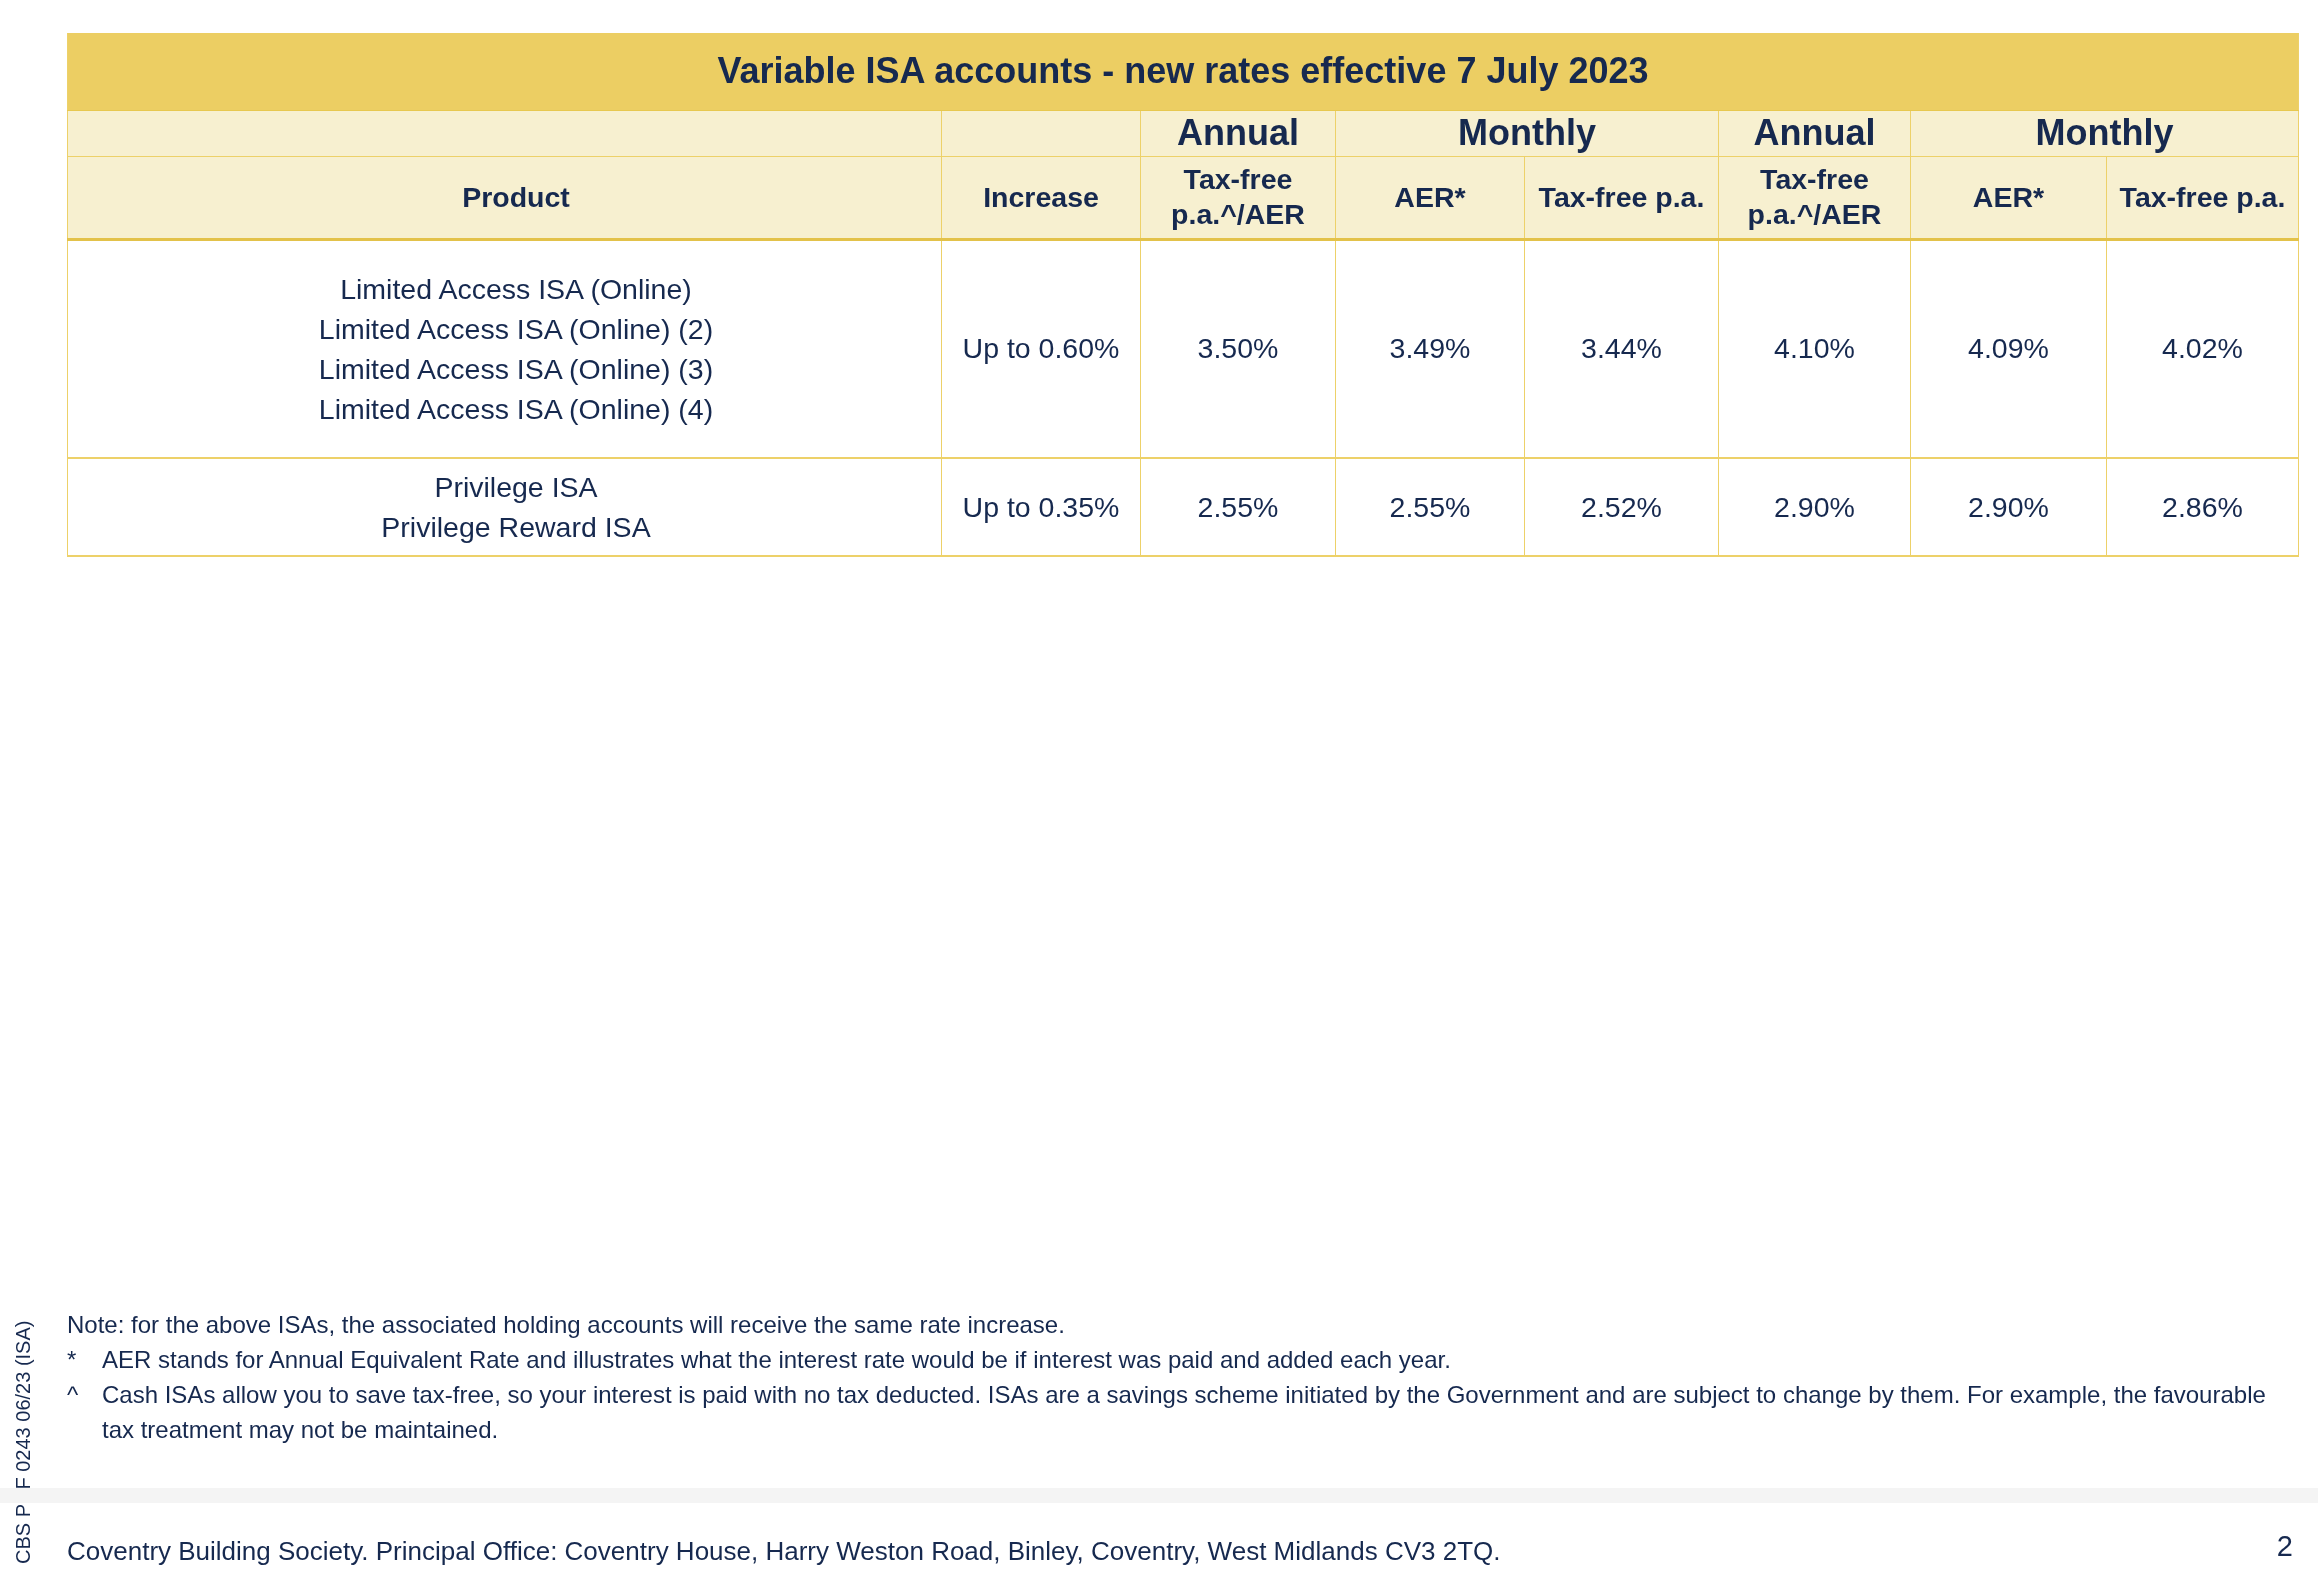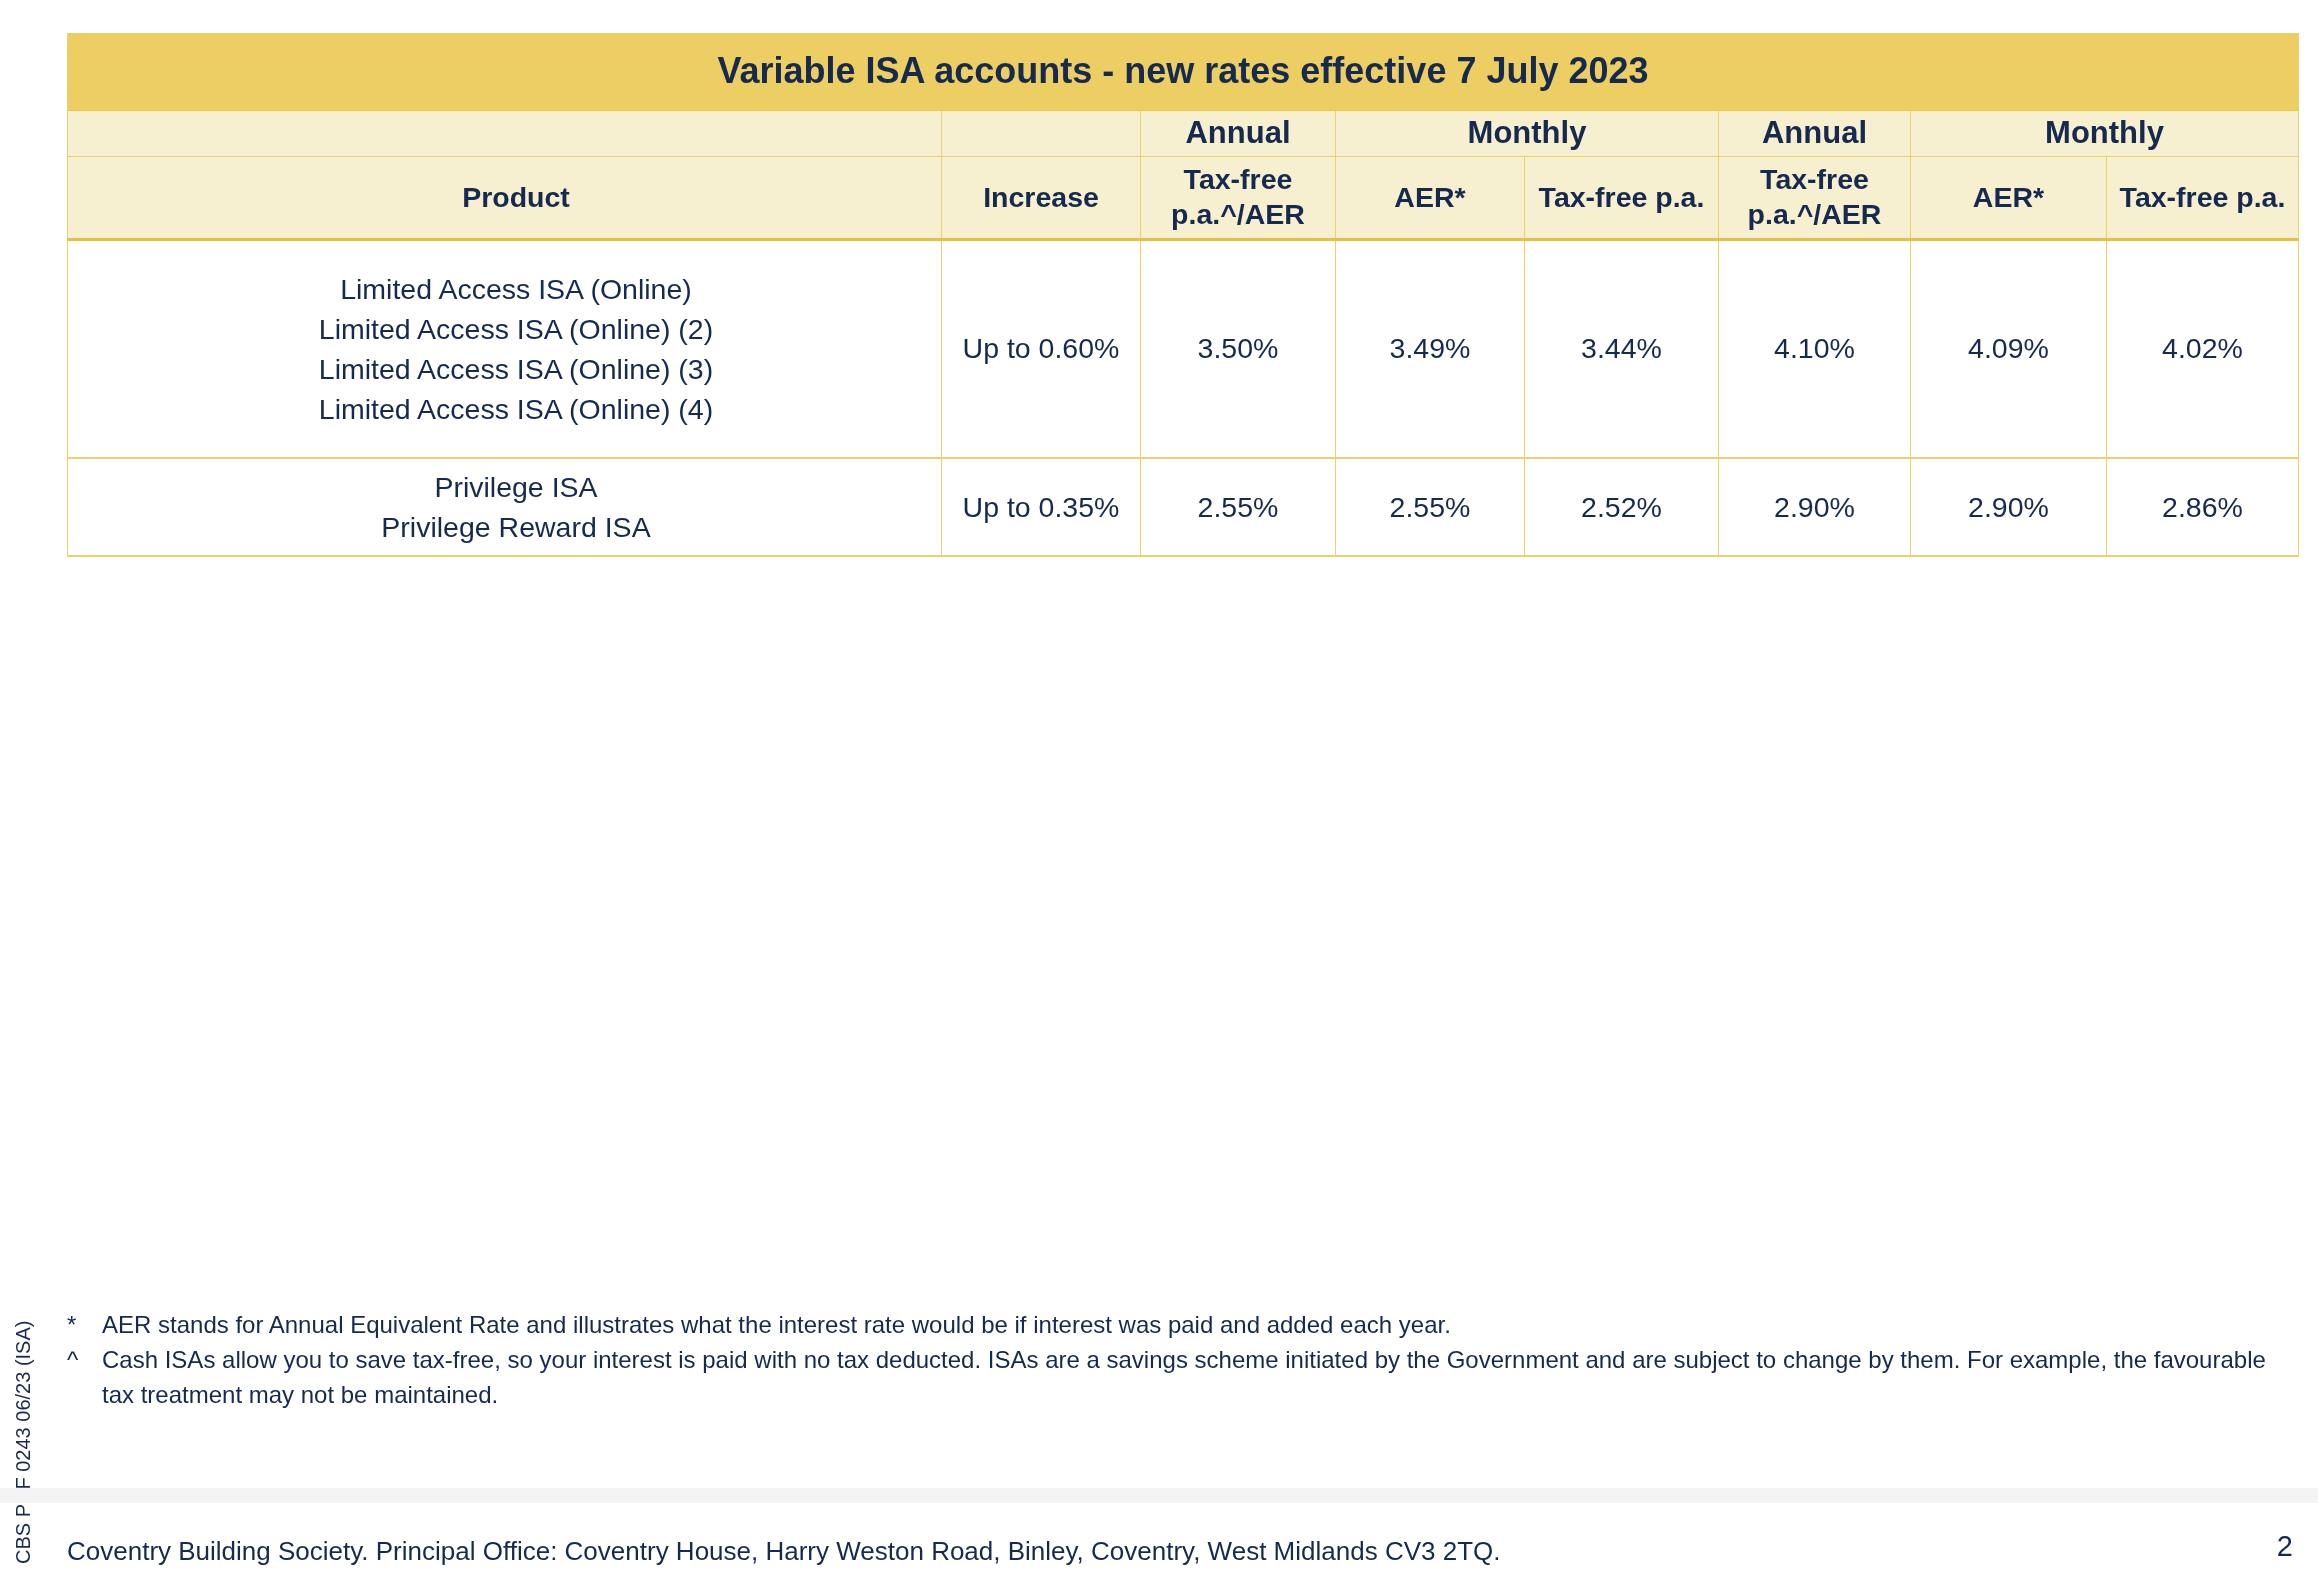--- a/index.html
+++ b/index.html
@@ -12,21 +12,21 @@
                 border-collapse:collapse; table-layout:fixed;
                 border-left:1.7px solid #EDD169; border-right:1.7px solid #EDD169; }
   table.rates td { border:1.7px solid #EDD169; vertical-align:middle;
                    text-align:center; font-size:28.5px; color:#16294F; }
 
   tr.title-row td { background:#ECCE63; border:none; border-bottom:1.7px solid #E7C84F;
                     font-size:36px; font-weight:bold; height:77px; text-align:center; }
 
   tr.group-row td, tr.period-row td, tr.colhead-row td { background:#F7F0D0; font-weight:bold; }
   tr.group-row td  { height:59px; font-size:29px; }
-  tr.period-row td { height:46px; font-size:31px; }
+  tr.period-row td { height:46px; font-size:36px; }
   tr.colhead-row td { height:83px; font-size:28.5px; line-height:35px;
                       border-bottom:3.5px solid #E3C24A; }
   td.product-col { text-align:left; padding-left:23px; }
 
   tr.data-row td { background:#ffffff; border-bottom:2.6px solid #EDD169; }
   tr.data-row.last td { border-bottom:4.3px solid #E3C24A; }
   tr.data-row.r1 td { height:219px; }
   tr.data-row.r2 td { height:98px; }
   tr.data-row.r3 td { height:67px; }
   td.products div { line-height:40px; }
@@ -119,20 +119,21 @@
       <td>2.52%</td>
       <td>2.90%</td>
       <td>2.90%</td>
       <td>2.86%</td>
     </tr>
 
   </tbody>
     </table>
 
   <div class="notes">
+    <div class="note-item note-plain">Note: for the above ISAs, the associated holding accounts will receive the same rate increase.</div>
     <div class="note-item">
       <span class="marker">*</span>
       <span>AER stands for Annual Equivalent Rate and illustrates what the interest rate would be if interest was paid and added each year.</span>
     </div>
     <div class="note-item">
       <span class="marker">^</span>
       <span>Cash ISAs allow you to save tax-free, so your interest is paid with no tax deducted. ISAs are a savings scheme initiated by the Government and are subject to change by them. For example, the favourable tax treatment may not be maintained.</span>
     </div>
   </div>
 

